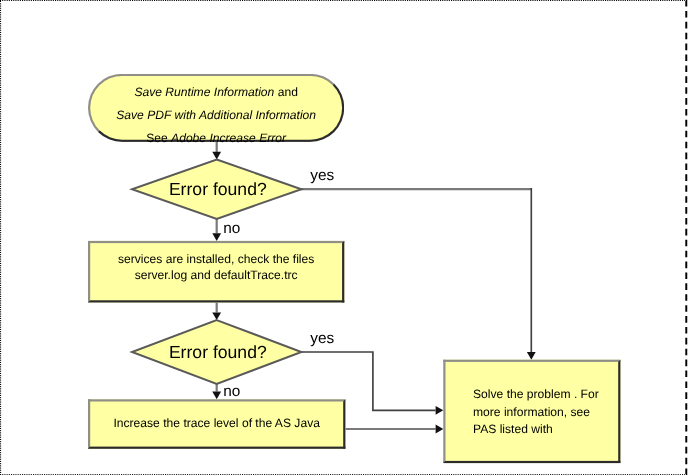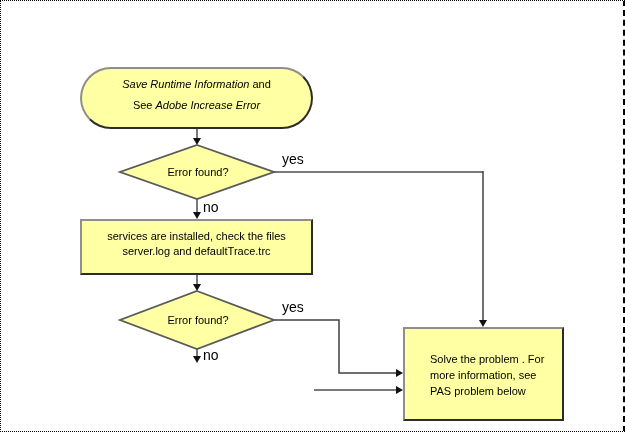--- a/index.html
+++ b/index.html
@@ -64,21 +64,21 @@
   .node-increase {
     left:79px; top:362px; width:234px; height:45px;
     display:flex; align-items:center; justify-content:center;
   }
   .node-solve {
     left:402px; top:326px; width:161px; height:94px;
     text-align:left; padding:22px 6px 0 25px; line-height:16px;
   }
   .diamond-label {
     position:absolute; width:140px; text-align:center;
-    font-size:11px; line-height:13px;
+    font-size:16px; line-height:13px;
   }
   .label-d1 { left:127px; top:165px; }
   .label-d2 { left:127px; top:313px; }
   .edge-label {
     position:absolute; font-size:14px; line-height:13px;text-align:center;
   }
   .lbl-yes1 { left:281px; top:152px; }
   .lbl-no1  { left:202px; top:200px; }
   .lbl-yes2 { left:281px; top:300px; }
   .lbl-no2  { left:202px; top:348px; }
@@ -111,37 +111,41 @@
 
     <line class="conn-gray" x1="313" y1="389" x2="395" y2="389"></line>
     <polygon class="arrowhead" points="395,385 395,393 402,389"></polygon>
 
     <polygon class="diamond" points="196,144 273,171 196,198 119,171"></polygon>
     <polygon class="diamond" points="196,290 273,319 196,348 119,319"></polygon>
   </svg>
 
   <div class="node node-start">
     <div><span class="it">Save Runtime Information</span><span> and</span></div>
+    <div><span class="it">Save PDF with Additional Information</span></div>
     <div><span>See </span><span class="it">Adobe Increase Error</span></div>
   </div>
 
   <div class="diamond-label label-d1">Error found?</div>
 
   <div class="node node-check">
     <div>services are installed, check the files</div>
     <div>server.log and defaultTrace.trc</div>
   </div>
 
   <div class="diamond-label label-d2">Error found?</div>
 
+  <div class="node node-increase">
+    <span>Increase the trace level of the AS Java</span>
+  </div>
 
   <div class="node node-solve">
     <div>Solve the problem . For</div>
     <div>more information, see</div>
-    <div>PAS problem below</div>
+    <div>PAS listed with</div>
   </div>
 
   <span class="edge-label lbl-yes1">yes</span>
   <span class="edge-label lbl-no1">no</span>
   <span class="edge-label lbl-yes2">yes</span>
   <span class="edge-label lbl-no2">no</span>
 
 </div>
 
 </body></html>

